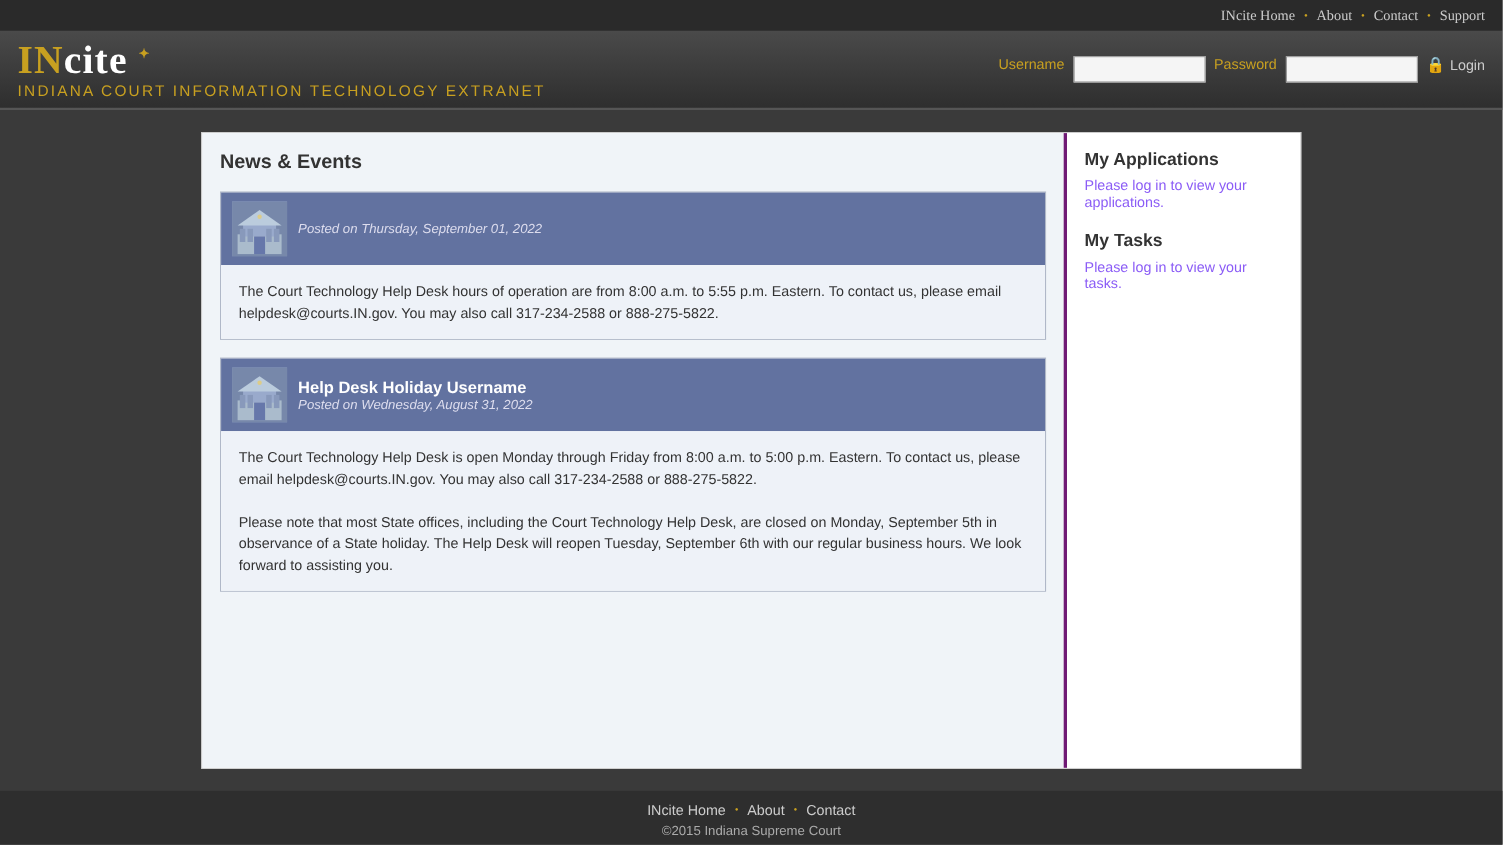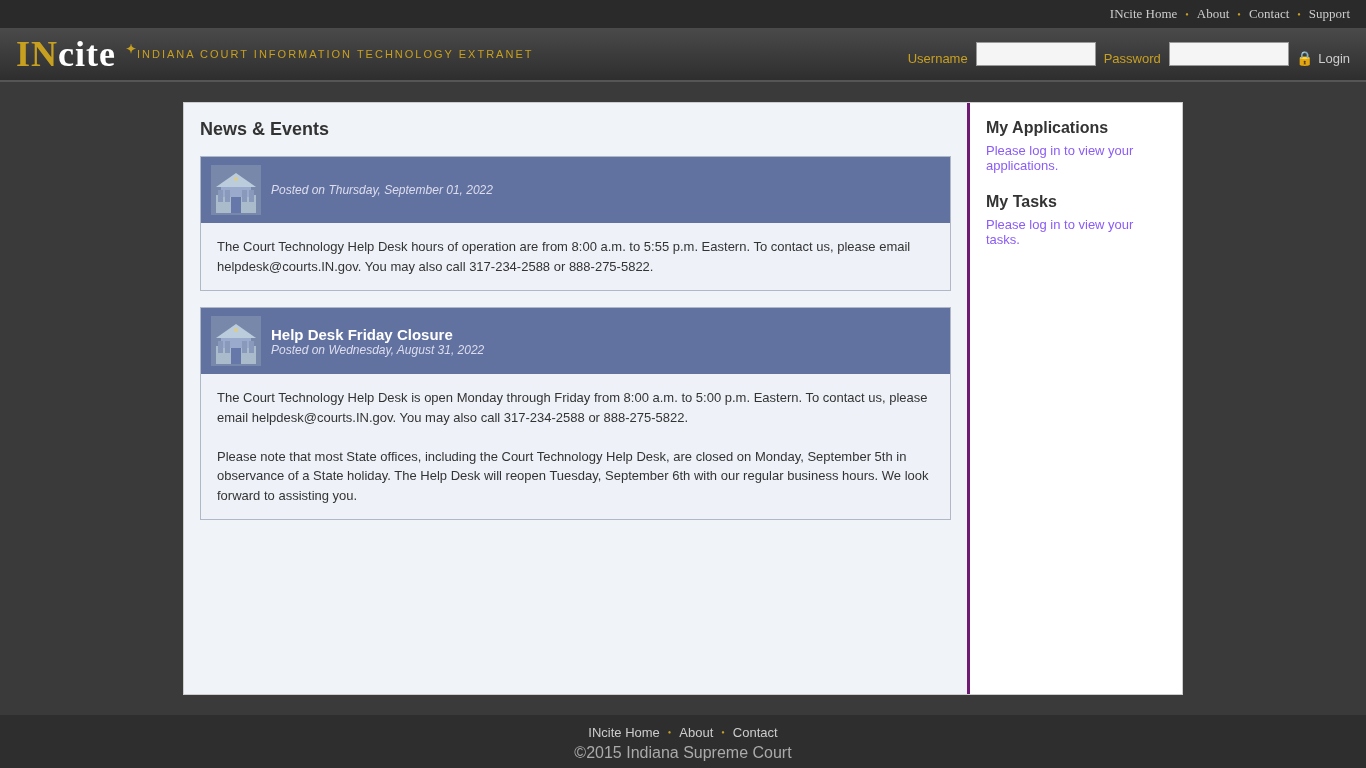--- a/index.html
+++ b/index.html
@@ -40,44 +40,44 @@
       background: linear-gradient(to bottom, #4a4a4a, #2e2e2e);
       padding: 8px 16px 8px 16px;
       display: flex;
       align-items: center;
       justify-content: space-between;
       border-bottom: 2px solid #555;
     }
 
     #logo-area {
       display: flex;
-      flex-direction: row;
+      flex-direction: column;
     }
 
     #logo-text {
       font-size: 36px;
       font-weight: bold;
       color: #fff;
       font-family: Georgia, serif;
       letter-spacing: 1px;
       line-height: 1;
     }
 
     #logo-subtitle {
-      font-size: 11px;
+      font-size: 14px;
       color: #c8a020;
       letter-spacing: 2px;
       text-transform: uppercase;
-      margin-top: 12px;
+      margin-top: 2px;
       font-family: Arial, sans-serif;
     }
 
     #login-area {
       display: flex;
-      align-items: flex-end;
+      align-items: flex-start;
       gap: 8px;
     }
 
     .login-label {
       color: #c8a020;
       font-size: 13px;
       font-family: Arial, sans-serif;
     }
 
     .login-input {
@@ -243,21 +243,21 @@
       cursor: pointer;
     }
 
     .footer-dot {
       color: #c8a020;
       font-size: 10px;
       margin: 0 4px;
     }
 
     #footer-copy {
-      font-size: 16px;
+      font-size: 12px;
       color: #aaa;
       font-family: Arial, sans-serif;
     }
   </style>
 </head>
 <body>
 
 <div id="top-nav">
   <a class="top-nav-link">INcite Home</a>
   <span class="top-nav-dot">•</span>
@@ -327,21 +327,21 @@
               <polygon points="25,8 5,22 45,22" fill="#bbccdd"></polygon>
               <rect x="20" y="32" width="10" height="16" fill="#6677aa"></rect>
               <rect x="7" y="25" width="5" height="12" fill="#8899bb"></rect>
               <rect x="14" y="25" width="5" height="12" fill="#8899bb"></rect>
               <rect x="31" y="25" width="5" height="12" fill="#8899bb"></rect>
               <rect x="38" y="25" width="5" height="12" fill="#8899bb"></rect>
               <circle cx="25" cy="14" r="2" fill="#ddcc88"></circle>
             </svg>
           </div>
           <div class="news-title-block">
-            <span class="news-item-title">Help Desk Friday Closure</span>
+            <span class="news-item-title">Help Desk Holiday Username</span>
             <span class="news-item-date">Posted on Wednesday, August 31, 2022</span>
           </div>
         </div>
         <div class="news-body" style="white-space:pre-line;">The Court Technology Help Desk is open Monday through Friday from 8:00 a.m. to 5:00 p.m. Eastern. To contact us, please email helpdesk@courts.IN.gov. You may also call 317-234-2588 or 888-275-5822.
 
 Please note that most State offices, including the Court Technology Help Desk, are closed on Monday, September 5th in observance of a State holiday.  The Help Desk will reopen Tuesday, September 6th with our regular business hours.  We look forward to assisting you.</div>
       </div>
 
     </div>
 

